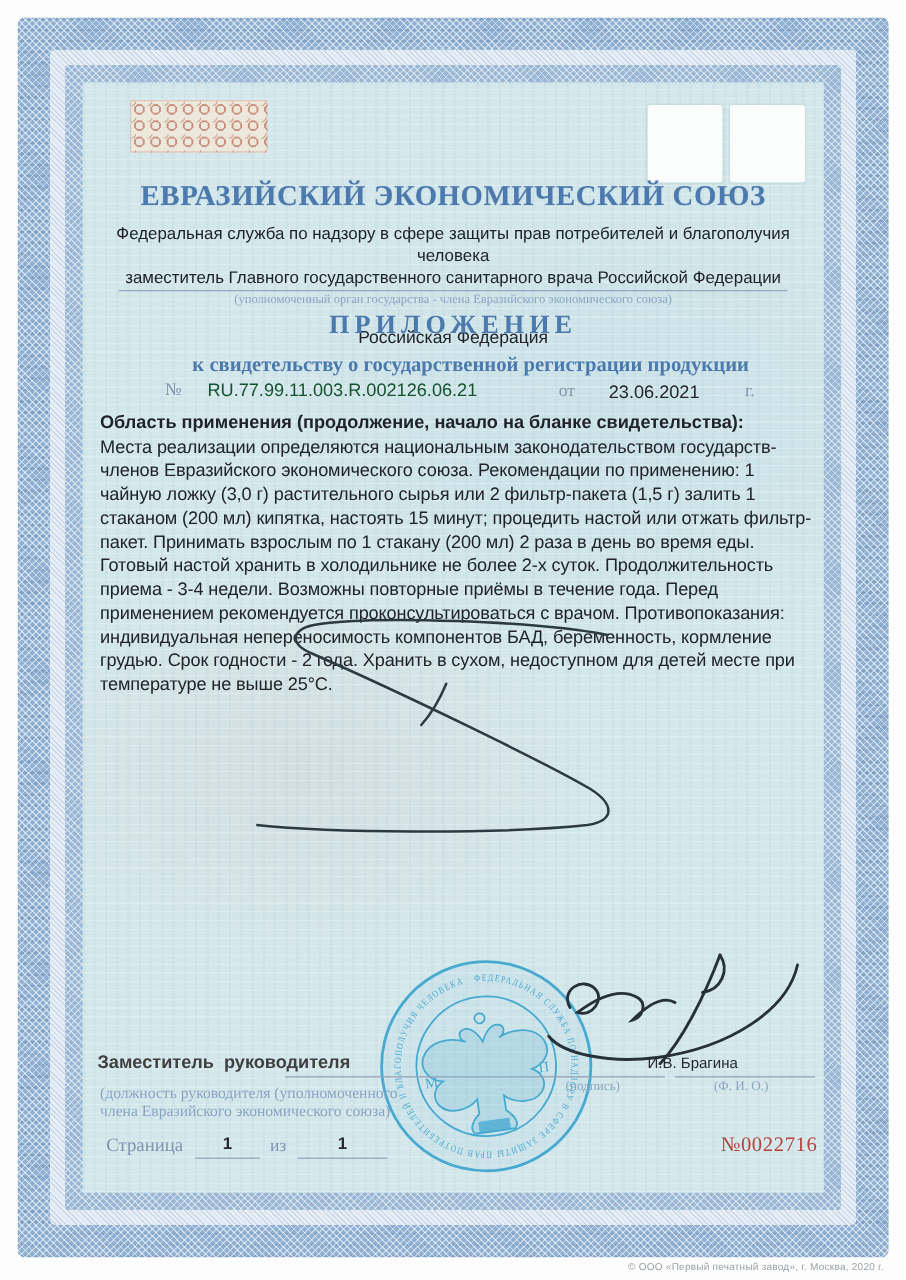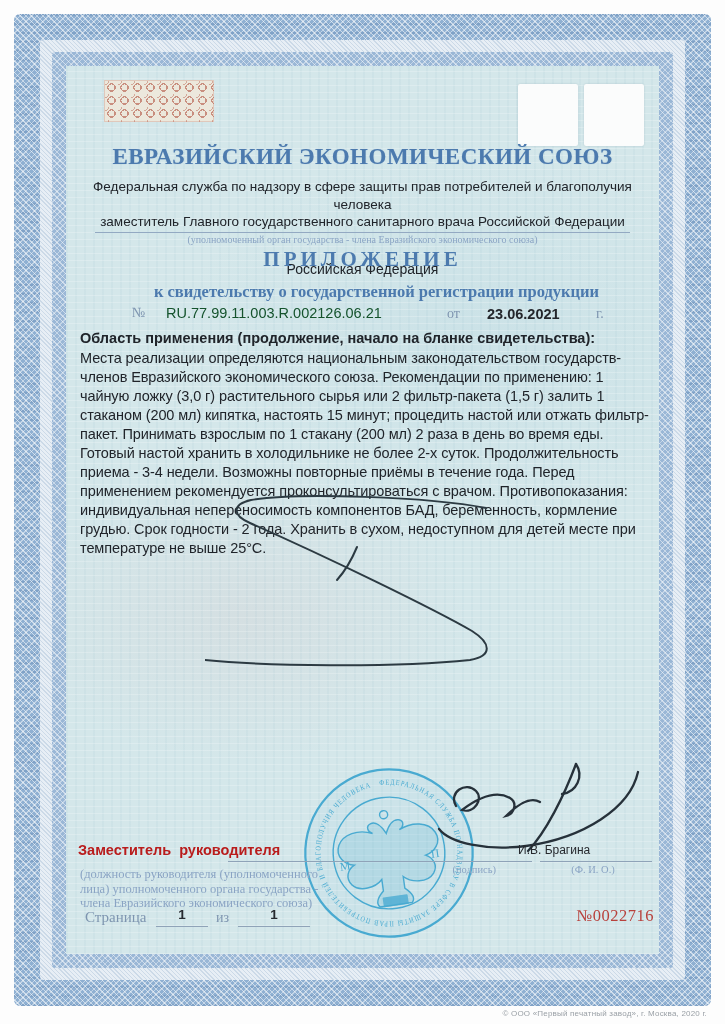--- a/index.html
+++ b/index.html
@@ -81,39 +81,39 @@
   }
   .doc-subtitle {
     top:216px; font-family:"Liberation Serif", serif; font-weight:bold;
     font-size:16.5px; color:var(--c-title-blue);margin-left:14px;
   }
   .number-row { top:239px; left:0; width:100%; height:20px; }
   .serif-label { font-family:"Liberation Serif", serif; color:var(--c-label-blue); font-size:14px; }
   .num-label   { left:66px; top:0; }
   .num-value   { left:100px; top:0; font-size:14.5px; color:#14532d; }
   .date-label  { left:381px; top:1px; }
-  .date-value  { left:421px; top:1px; font-size:14.5px; color:#23262b;font-weight:bold; }
+  .date-value  { left:421px; top:1px; font-size:14.5px; color:#23262b; }
   .year-suffix { left:530px; top:1px; }
 
   
   .application-heading {
     left:14px; top:264px; width:572px;
     font-size:14.5px; font-weight:bold; color:var(--c-body-text);
   }
   .application-text {
     left:14px; top:283px; width:572px;
     font-size:14.5px; line-height:19px; color:var(--c-body-text); letter-spacing:-.1px;
   }
 
   
   .correction-flourish { left:139px; top:404px; }
   .official-stamp { left:233px; top:697px; opacity:.85; transform:rotate(-8deg); }
   .signature-scrawl { left:360px; top:688px; }
 
-  .deputy-position-label { left:12px; top:776px; font-size:14.5px; font-weight:bold; color:#b91c1c; white-space:pre; }
+  .deputy-position-label { left:12px; top:776px; font-size:14.5px; font-weight:bold; color:#404040; white-space:pre; }
   .sig-line  { left:162px; top:795px; width:304px; border-top:1px solid #8fa3b8; }
   .name-line { left:474px; top:795px; width:112px; border-top:1px solid #8fa3b8; }
   .signee-name { left:452px; top:777px; width:150px; text-align:left; font-size:12px; color:#26292e; }
   .small-caption { font-family:"Liberation Serif", serif; font-size:10.5px; color:var(--c-caption-blue); }
   .signature-caption { left:330px; top:798px; width:100px; text-align:right; }
   .name-caption { left:452px; top:798px; width:150px; text-align:center; }
   .position-caption {
     left:14px; top:801px; width:340px;
     font-family:"Liberation Serif", serif; font-size:12.5px; line-height:14.5px; color:var(--c-caption-blue);
   }
@@ -204,21 +204,20 @@
           </svg>
 
           <div class="abs deputy-position-label">Заместитель  руководителя</div>
           <div class="abs sig-line"></div>
           <div class="abs name-line"></div>
           <div class="abs signee-name">И.В. Брагина</div>
           <div class="abs small-caption signature-caption">(подпись)</div>
           <div class="abs small-caption name-caption">(Ф. И. О.)</div>
           <div class="abs position-caption">
             <div>(должность руководителя (уполномоченного</div>
-            <div>лица) уполномоченного органа государства -</div>
             <div>члена Евразийского экономического союза)</div>
           </div>
 
           <div class="abs serif-label page-label">Страница</div>
           <div class="abs page-current">1</div>
           <div class="abs page-line-1"></div>
           <div class="abs serif-label page-of-label">из</div>
           <div class="abs page-total">1</div>
           <div class="abs page-line-2"></div>
           <div class="abs serial-number">№0022716</div>

